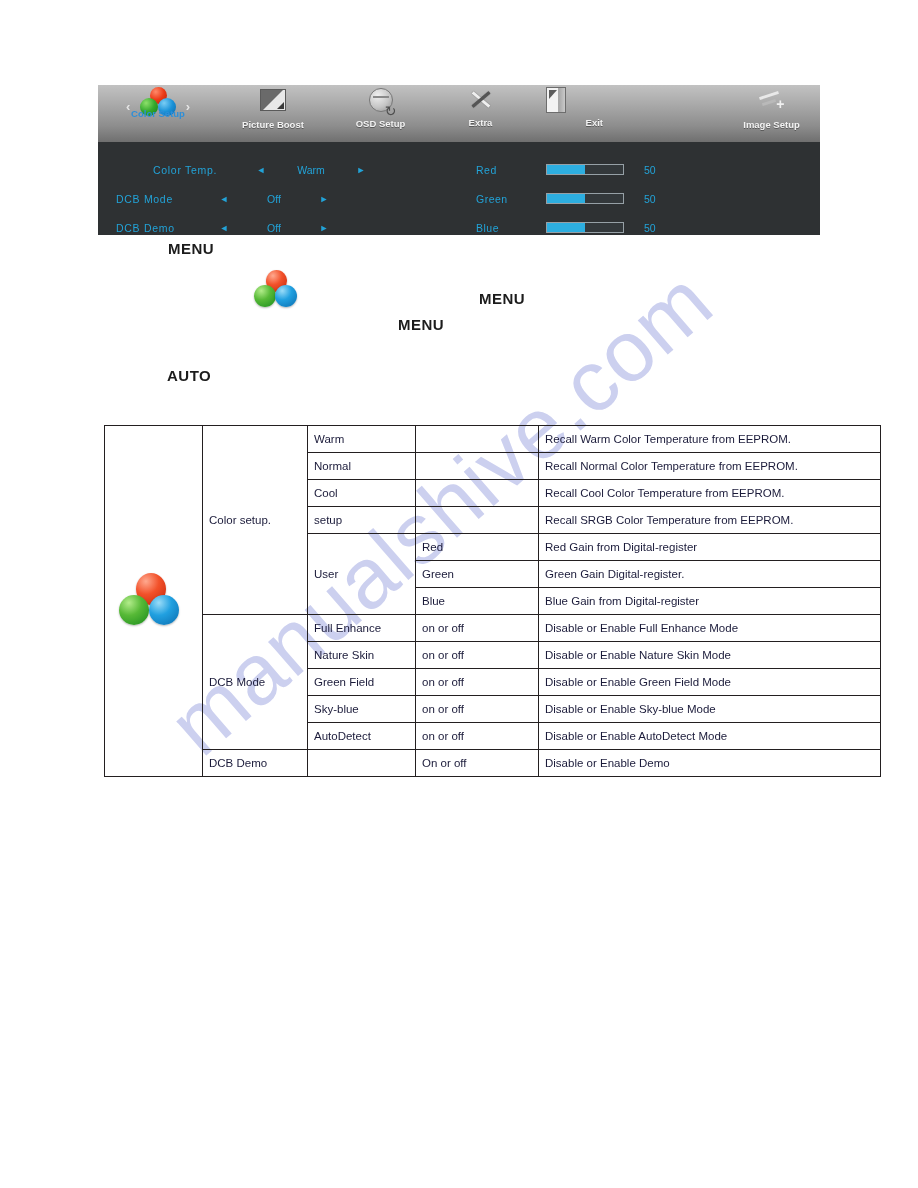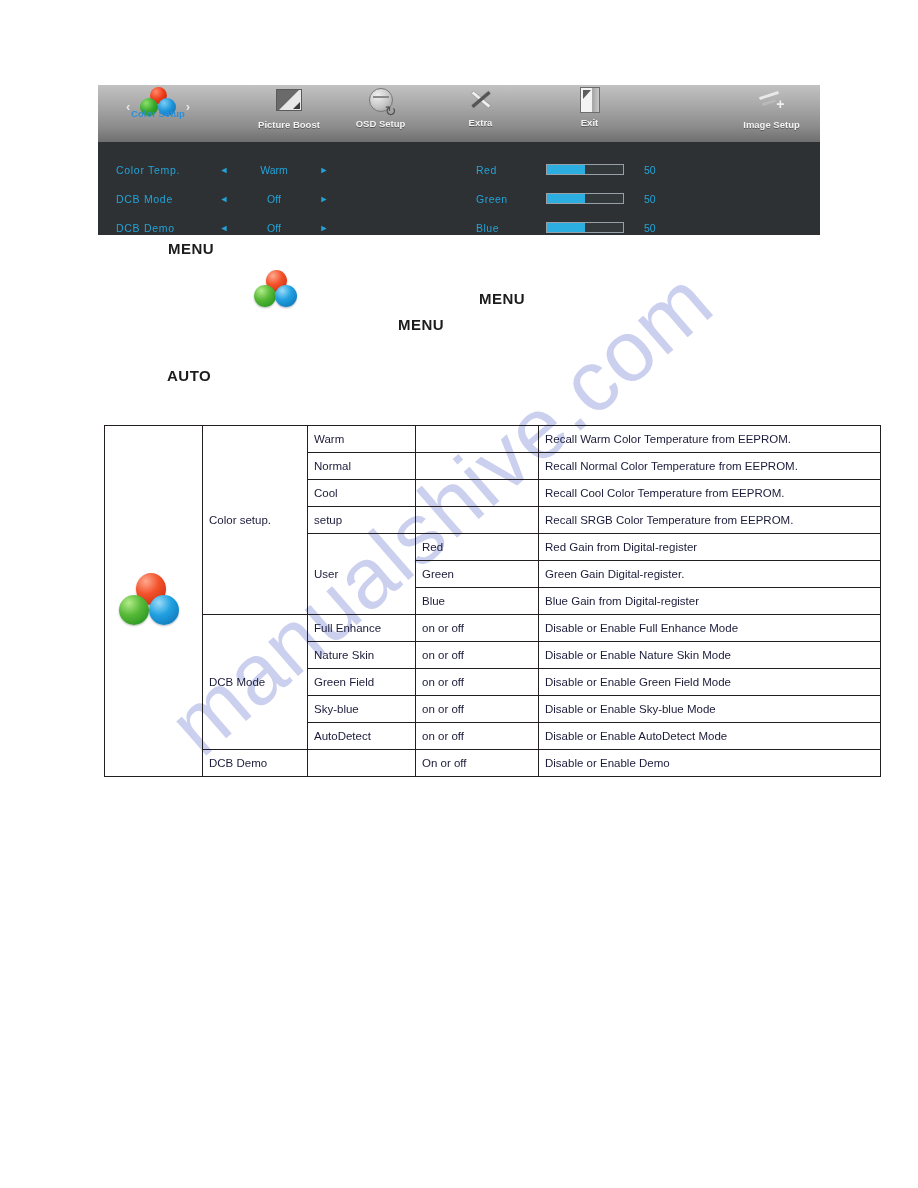--- a/index.html
+++ b/index.html
@@ -397,21 +397,21 @@
           <span class="arrow-left-sm">‹</span>
           <span class="ball red"></span>
           <span class="ball green"></span>
           <span class="ball blue"></span>
           <span class="arrow-right-sm">›</span>
         </div>
       </div>
       <div class="osd-tab-label">Color Setup</div>
     </div>
 
-    <div class="osd-tab" style="left:136px;width:110px;">
+    <div class="osd-tab" style="left:120px;width:110px;">
       <div class="osd-tab-icon">
         <div class="icon-picture-boost"></div>
       </div>
       <div class="osd-tab-label">Picture Boost</div>
     </div>
 
     <div class="osd-tab" style="left:335px;width:95px;">
       <div class="osd-tab-icon">
         <div class="icon-extra">
             <span class="a"></span>
@@ -421,21 +421,21 @@
       <div class="osd-tab-label">Extra</div>
     </div>
 
     <div class="osd-tab" style="left:230px;width:105px;">
       <div class="osd-tab-icon">
         <div class="icon-osd-setup"></div>
       </div>
       <div class="osd-tab-label">OSD Setup</div>
     </div>
 
-    <div class="osd-tab" style="left:444px;width:95px;">
+    <div class="osd-tab" style="left:410px;width:95px;text-align:right;">
       <div class="osd-tab-icon">
         <div class="icon-exit"></div>
       </div>
       <div class="osd-tab-label">Exit</div>
     </div>
 
 
     <div class="osd-tab" style="left:625px;width:97px;">
       <div class="osd-tab-icon">
         <div class="icon-image-setup">
@@ -444,21 +444,21 @@
             <span class="plus">+</span>
         </div>
       </div>
       <div class="osd-tab-label">Image Setup</div>
     </div>
 
   </div>
 
   <div id="osd-body">
 
-    <div class="osd-row-left" style="top:13px;">
+    <div class="osd-row-left" style="top:13px;padding-left:37px;">
       <div class="osd-left-label">Color Temp.</div>
       <div class="osd-caret">◄</div>
       <div class="osd-left-value">Warm</div>
       <div class="osd-caret">►</div>
     </div>
 
     <div class="osd-row-left" style="top:42px;">
       <div class="osd-left-label">DCB Mode</div>
       <div class="osd-caret">◄</div>
       <div class="osd-left-value">Off</div>

